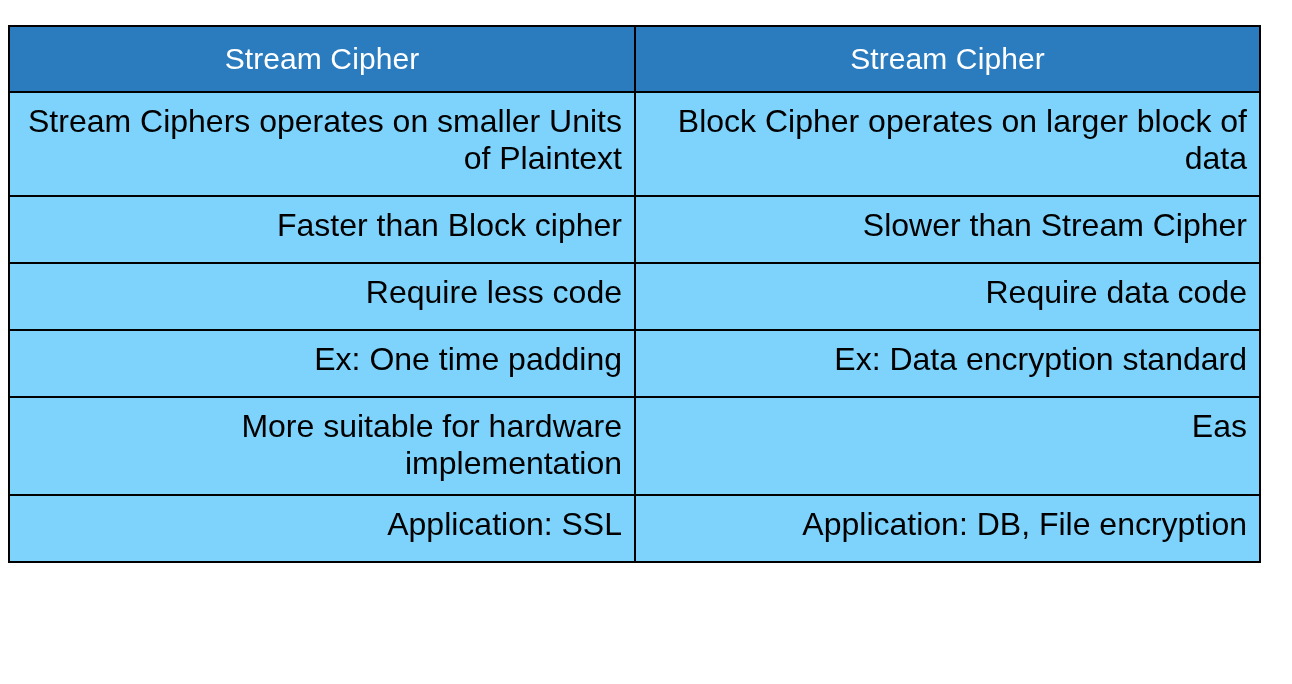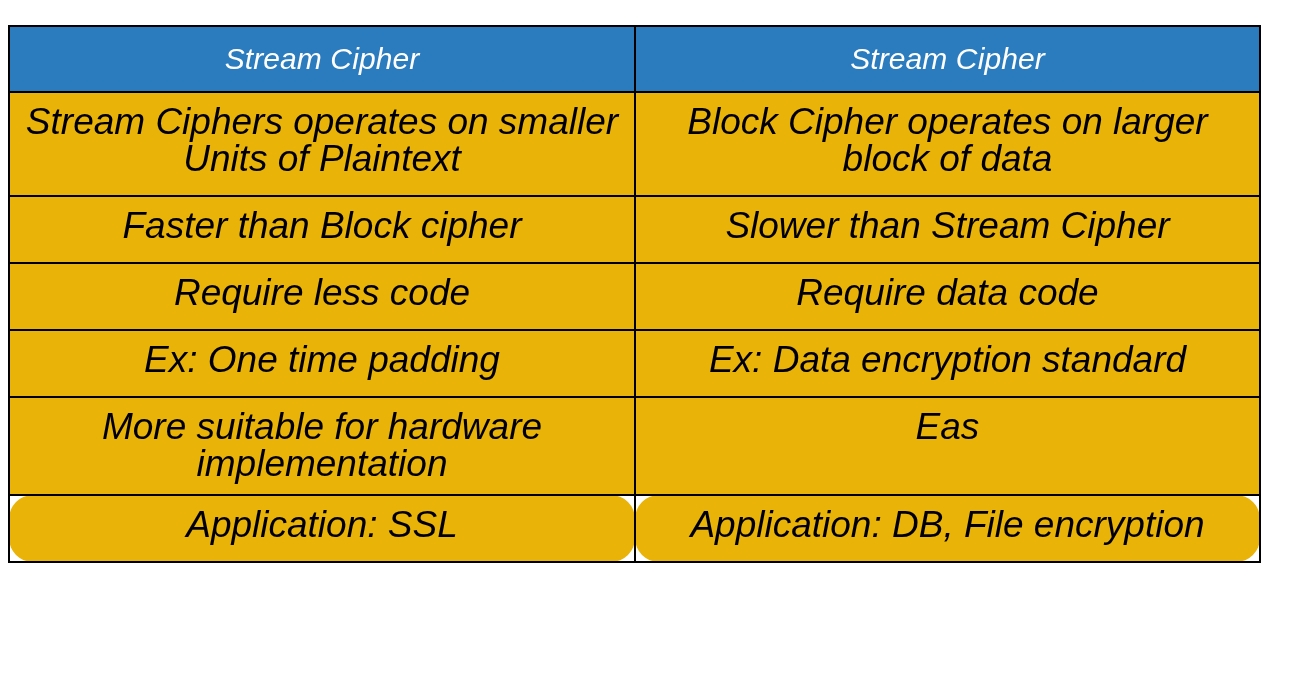--- a/index.html
+++ b/index.html
@@ -14,21 +14,20 @@
     overflow: hidden;
     font-family: "Liberation Sans", sans-serif;
     -webkit-font-smoothing: antialiased;
   }
 
   .page {
     position: relative;
     width: 1100px;
     height: 684px;
     background: #ffffff;
-    font-style: italic;
   }
 
   .comparison-table {
     position: absolute;
     left: 8px;
     top: 25px;
     width: 1251px;
     border-collapse: collapse;
     table-layout: fixed;
   }
@@ -52,32 +51,32 @@
     font-weight: normal;
     font-size: 30px;
     line-height: 34px;
     height: 66px;
     padding: 0 10px;
     letter-spacing: 0.1px;
   }
 
   
   .comparison-table tbody td {
-    background: #eab308;
+    background: #7dd3fc;
     color: #000000;
-    font-size: 37px;
+    font-size: 32px;
     line-height: 37px;
     padding: 10px 12px 12px 12px;
-    text-align: center;
+    text-align: right;
   }
 
   .comparison-table tbody tr.row-tall td    { height: 104px; }
   .comparison-table tbody tr.row-short td   { height: 67px;  }
   .comparison-table tbody tr.row-tallest td { height: 136px; }
-  .comparison-table tbody tr.row-last td    { height: 67px; border-radius: 24px;  }
+  .comparison-table tbody tr.row-last td    { height: 67px;  }
 
   .cell-text {
     display: block;
   }
 </style>
 </head>
 <body>
 
 <div class="page">
 

